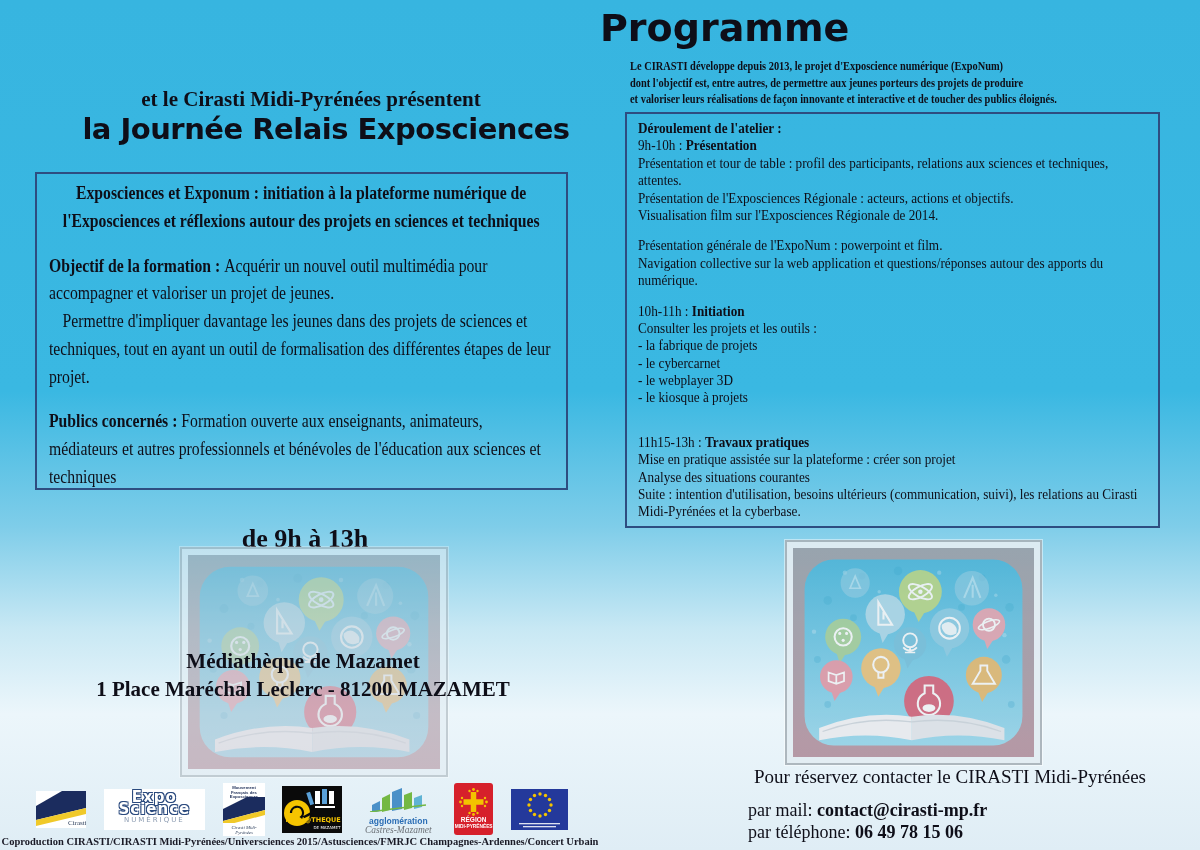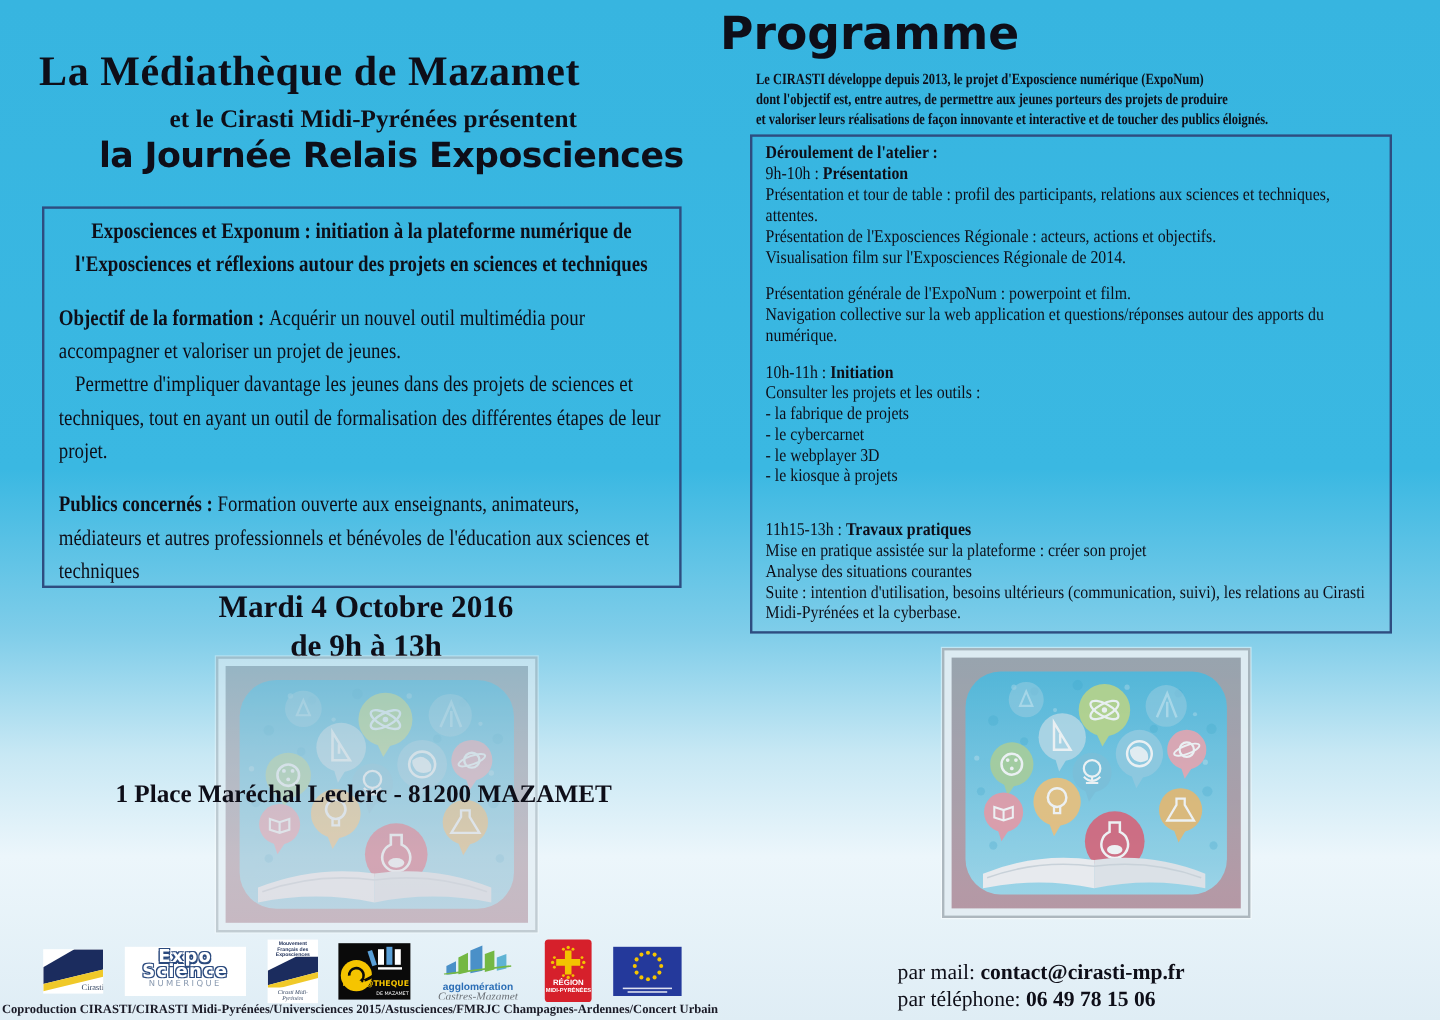--- a/index.html
+++ b/index.html
@@ -85,36 +85,34 @@
   .lg-region svg { position:absolute; top:2px; left:0; }
   .lg-eu { width:57px; height:41px; background:#24399b; }
 
   #copro { top:836px; left:0; width:600px; text-align:center; font-size:10.5px; font-weight:bold; color:#1a1a26; }
 </style>
 </head>
 <body>
 
 <div id="poster">
 
-  <div class="abs t-main">La Médiathèque de Mazamet</div>
   <div class="abs t-sub">et le Cirasti Midi-Pyrénées présentent</div>
   <div class="abs t-event">la Journée Relais Exposciences</div>
 
   <div class="abs navy-box" id="left-box">
     <div id="left-box-content">
         <div class="tline center"><span class="b">Exposciences et Exponum : initiation à la plateforme numérique de l'Exposciences et réflexions autour des projets en sciences et techniques</span></div>
         <div class="spacer"></div>
         <div class="tline"><span class="b">Objectif de la formation : </span><span>Acquérir un nouvel outil multimédia pour accompagner et valoriser un projet de jeunes.</span></div>
         <div class="tline indent"><span>Permettre d'impliquer davantage les jeunes dans des projets de sciences et techniques, tout en ayant un outil de formalisation des différentes étapes de leur projet.</span></div>
         <div class="spacer"></div>
         <div class="tline"><span class="b">Publics concernés :  </span><span>Formation ouverte aux enseignants, animateurs, médiateurs et autres professionnels et bénévoles de l'éducation aux sciences et techniques</span></div>
       </div>
   </div>
 
-  <div class="abs date1">Mardi 4 Octobre 2016</div>
   <div class="abs date2">de 9h à 13h</div>
 
   <div class="abs illo-frame" id="illo-left">
     <div class="illo-mat">
       <div class="illo-slot">
 <svg viewBox="0 0 260 220" preserveAspectRatio="none">
   <defs>
     <linearGradient id="sky" x1="0" y1="0" x2="0" y2="1">
       <stop offset="0" stop-color="#47b7dd"></stop>
                 <stop offset="1" stop-color="#93d9ee"></stop>
@@ -222,20 +220,21 @@
 
   <path d="M20,197 Q74,176 128,184 L128,211 Q74,200 20,211 Z" fill="#eef4f7"></path>
   <path d="M236,197 Q182,176 128,184 L128,211 Q182,200 236,211 Z" fill="#dfe9ee"></path>
   <path d="M24,201 Q74,183 128,190 M232,201 Q182,183 128,190" stroke="#c9d6dd" stroke-width="1.5" fill="none"></path>
 </svg>
         </div>
     </div>
   </div>
 
   <div class="abs" id="address">
+    <div>Médiathèque de Mazamet</div>
     <div>1 Place Maréchal Leclerc - 81200 MAZAMET</div>
   </div>
 
   <div class="abs" id="logos">
     <div class="logo lg-cirasti">
       <svg width="50" height="37">
         <polygon points="0,15 26,0 50,0 50,17 0,29" fill="#1b2c5e"></polygon>
         <polygon points="0,29 50,17 50,23 0,35" fill="#f0c929"></polygon>
       </svg>
       <span class="script">Cirasti</span>
@@ -463,20 +462,21 @@
   </g>
 
   <path d="M20,197 Q74,176 128,184 L128,211 Q74,200 20,211 Z" fill="#eef4f7"></path>
   <path d="M236,197 Q182,176 128,184 L128,211 Q182,200 236,211 Z" fill="#dfe9ee"></path>
   <path d="M24,201 Q74,183 128,190 M232,201 Q182,183 128,190" stroke="#c9d6dd" stroke-width="1.5" fill="none"></path>
 </svg>
         </div>
     </div>
   </div>
 
+  <div class="abs" id="contact1">Pour réservez contacter le CIRASTI Midi-Pyrénées</div>
   <div class="abs" id="contact2">
     <span>par mail: </span><span class="b">contact@cirasti-mp.fr</span>
   </div>
   <div class="abs" id="contact3">
     <span>par téléphone: </span><span class="b">06 49 78 15 06</span>
   </div>
 
 </div>
 
 </body></html>

